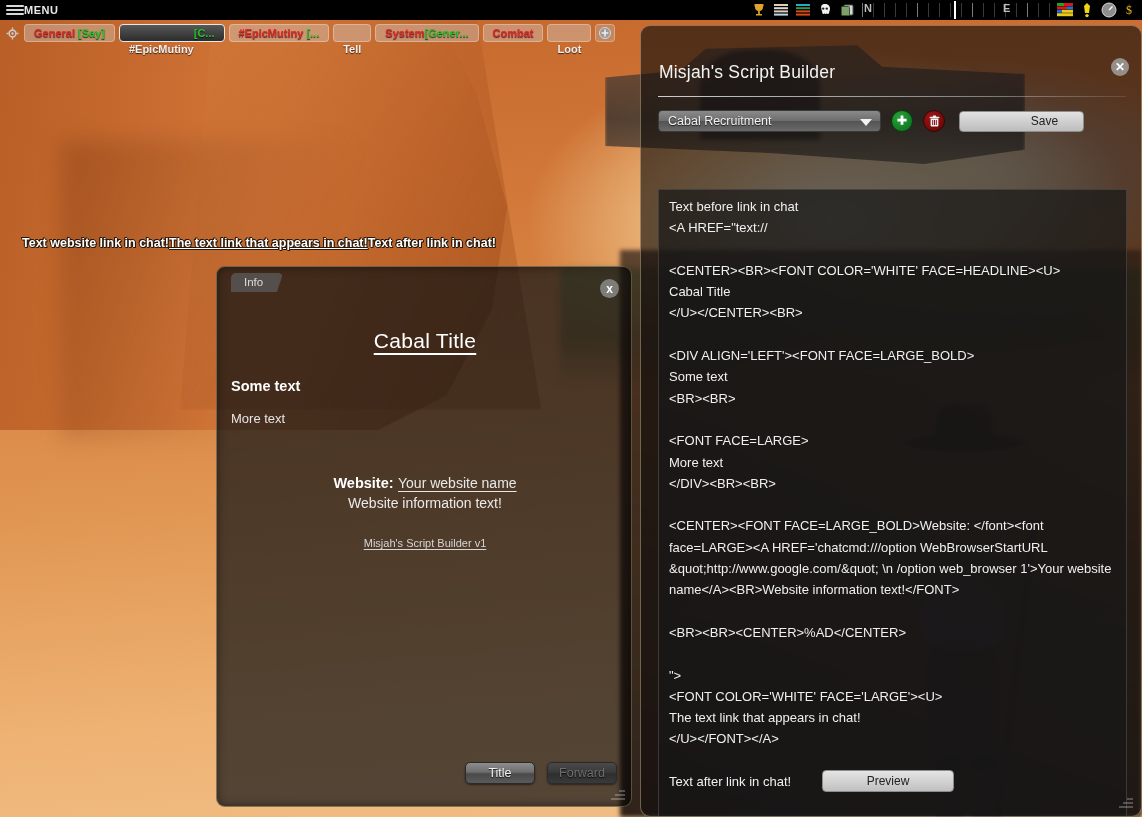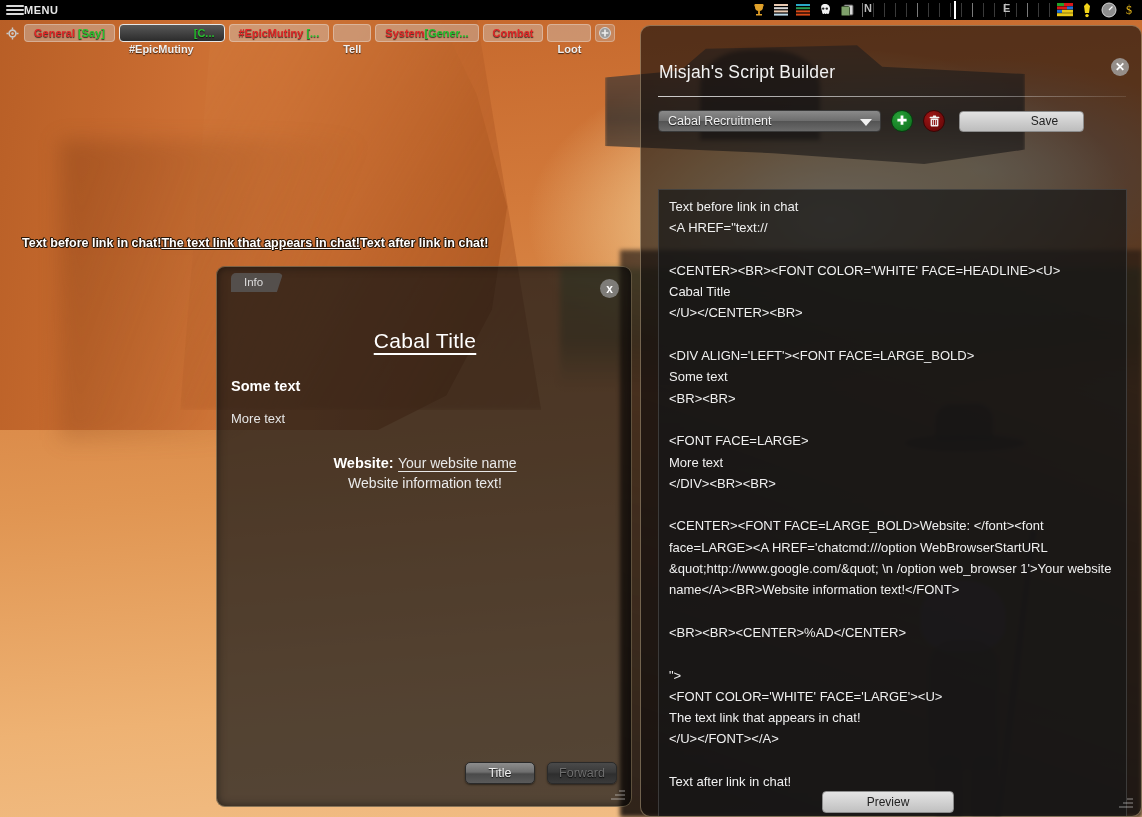--- a/index.html
+++ b/index.html
@@ -155,21 +155,21 @@
     background: rgba(150,150,150,.75); color:#fff; font-size:12px; font-weight:bold;
     display:flex; align-items:center; justify-content:center; cursor:pointer;
   }
   #infoBody { position:absolute; left:0; top:46px; width:416px; padding:0 14px; }
   #cabalTitle {
     text-align:center; color:#ffffff; font-size:21px; margin-top:16px;
     text-decoration: underline; text-underline-offset:5px; letter-spacing:.3px;
   }
   #someText { color:#ffffff; font-size:14.5px; font-weight:bold; margin-top:25px; }
   #moreText { color:#e6e6e6; font-size:13px; margin-top:17px; }
-  #webBlock { text-align:center; margin-top:28px; }
+  #webBlock { text-align:center; margin-top:48px; }
   #webBlock .wlabel { color:#ffffff; font-size:14.5px; font-weight:bold; }
   #webBlock .wlink { color:#e8e8e8; font-size:14px; text-decoration:underline; text-underline-offset:3px; cursor:pointer;}
   #webInfo { text-align:center; color:#eaeaea; font-size:14px; margin-top:3px; }
   #credit { text-align:center; margin-top:22px; }
   #credit span { color:#d6d6d6; font-size:11px; text-decoration:underline; text-underline-offset:2px; cursor:pointer;}
   #infoBtns { position:absolute; right:14px; bottom:22px; display:flex; gap:12px; }
   .gbtn {
     width:70px; height:22px; border-radius:5px; font-size:12.5px;
     display:flex; align-items:center; justify-content:center;
     background: linear-gradient(180deg,#8d8d8d 0%, #6e6e6e 45%, #4a4a4a 55%, #5a5a5a 100%);
@@ -230,21 +230,21 @@
     color:#f0f0f0; font-size:13px; line-height:21.3px;
     padding:6px 10px 6px 10px; overflow:hidden;
     white-space:pre-wrap; word-wrap:break-word;
     font-family:"Liberation Sans", sans-serif;
     margin-top:47px;
   }
   #previewBtn {
     position:absolute; left:822px; top:770px; width:132px; height:22px; border-radius:4px;
     background: linear-gradient(180deg,#e4e4e4 0%, #d2d2d2 50%, #c0c0c0 100%);
     border:1px solid #8c8c8c; color:#222; font-size:12px;
-    display:flex; align-items:center; justify-content:center; cursor:pointer; z-index:51;margin-top:21px;
+    display:flex; align-items:center; justify-content:center; cursor:pointer; z-index:51;
   }
   #sbGrip { position:absolute; right:8px; bottom:8px; }
 </style>
 </head>
 <body>
 
 <div id="world">
   <div id="cliff"></div>
   <div id="cliff2"></div>
   <div id="cliffShadow"></div>
@@ -403,37 +403,40 @@
     <span class="wht">Loot</span>
   </div>
   <div class="addtab">
     <svg width="12" height="12" viewBox="0 0 12 12">
         <circle cx="6" cy="6" r="5.5" fill="#9a9a9a" stroke="#d8d8d8"></circle>
         <path d="M6 2.6v6.8M2.6 6h6.8" stroke="#eee" stroke-width="1.6"></path>
       </svg>
   </div>
 </div>
 
-<div id="chatline"><span>Text before link in chat!</span><span class="lnk">The text link that appears in chat!</span><span>Text after link in chat!</span></div>
+<div id="chatline"><span>Text website link in chat!</span><span class="lnk">The text link that appears in chat!</span><span>Text after link in chat!</span></div>
 
 <div id="infoWin">
   <div id="infoTab">Info</div>
   <div id="infoClose">x</div>
 
   <div id="infoBody">
     <div id="cabalTitle">Cabal Title</div>
     <div id="someText">Some text</div>
     <div id="moreText">More text</div>
 
     <div id="webBlock">
       <span class="wlabel">Website:</span>
       <span class="wlink">Your website name</span>
     </div>
     <div id="webInfo">Website information text!</div>
 
+    <div id="credit">
+      <span>Misjah's Script Builder v1</span>
+    </div>
   </div>
 
   <div id="infoBtns">
     <div class="gbtn">Title</div>
     <div class="gbtn disabled">Forward</div>
   </div>
 
   <div class="grip">
       <i></i>
       <i></i>

